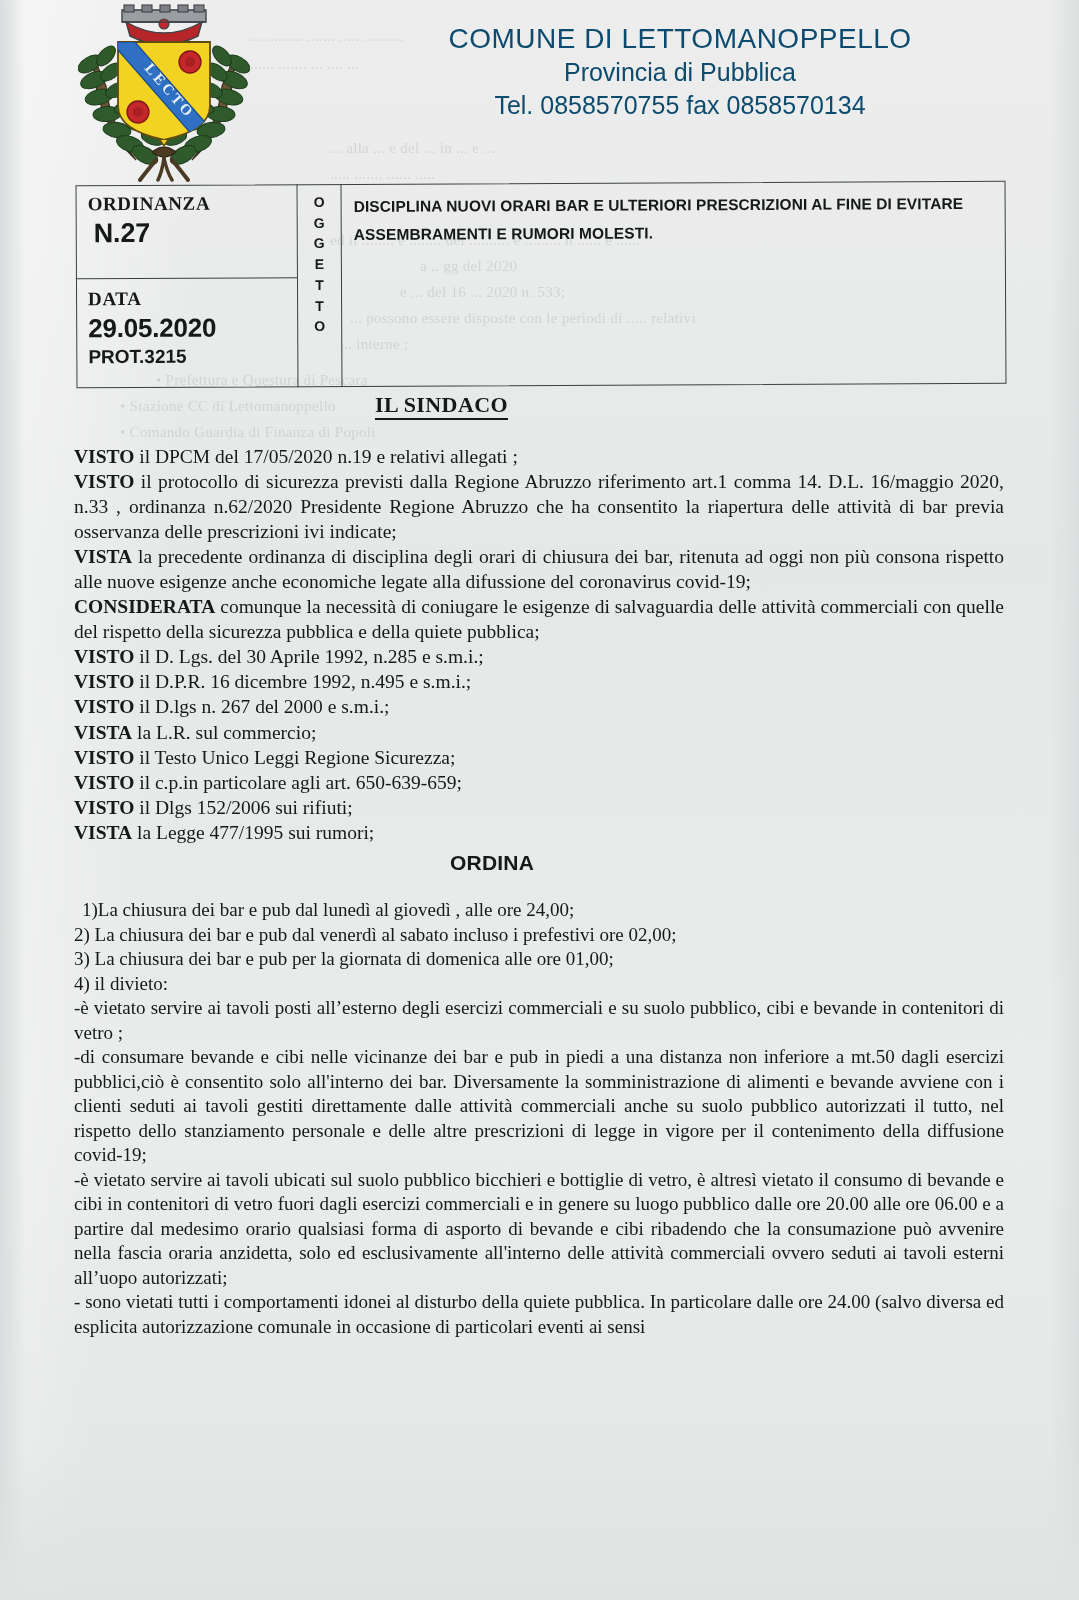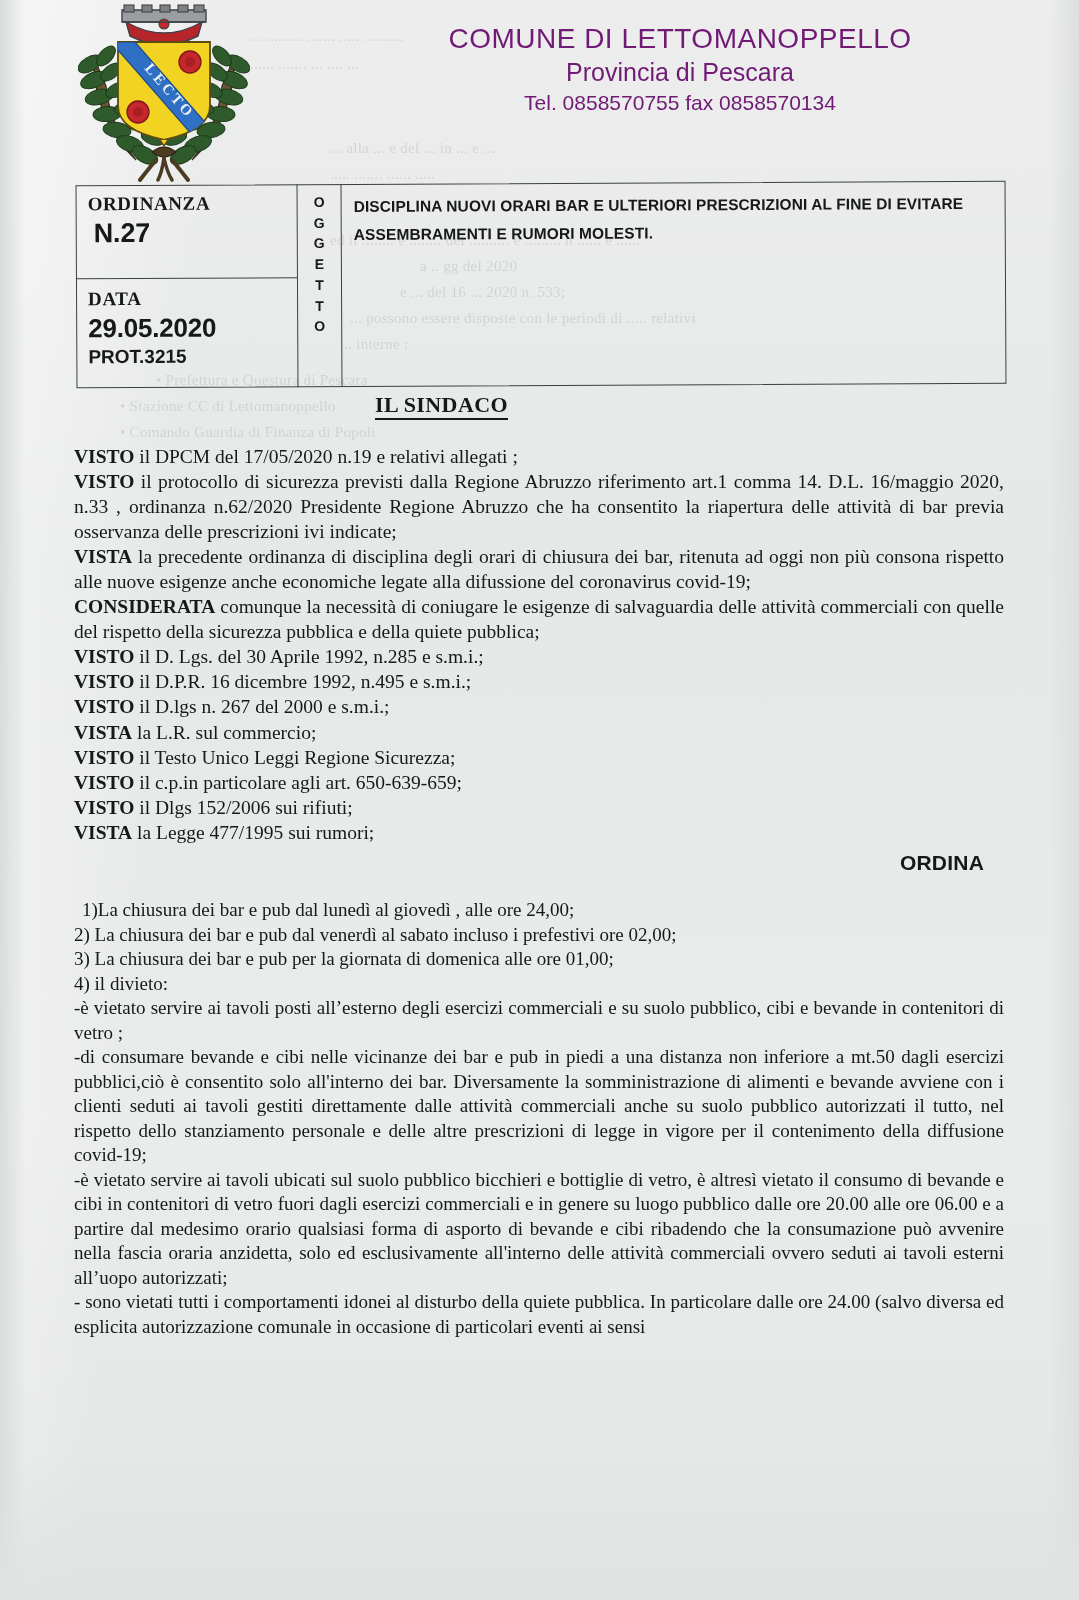--- a/index.html
+++ b/index.html
@@ -57,25 +57,25 @@
   }
   .crest{
     position:absolute;left:78px;top:2px;width:172px;height:180px;
   }
   .crest svg{display:block;width:172px;height:180px;}
 
   .org{
     position:absolute;left:330px;top:22px;width:700px;
     text-align:center;
     font-family:"Liberation Sans", sans-serif;
-    color:#701a75;
+    color:#0c4a6e;
   }
   .org .l1{font-size:28px;letter-spacing:.5px;line-height:1.22;}
   .org .l2{font-size:25px;line-height:1.3;}
-  .org .l3{font-size:21px;line-height:1.3;}
+  .org .l3{font-size:25px;line-height:1.3;}
 
   
   .tbl{
     position:absolute;left:76px;top:183px;width:930px;height:203px;
     transform:rotate(-0.28deg);
   }
   .tbl .box{
     position:absolute;inset:0;
     border:1.6px solid #3c4042;
     box-sizing:border-box;
@@ -144,21 +144,21 @@
     position:absolute;left:74px;top:444px;width:930px;
     font-size:19.5px;line-height:1.285;
     text-align:justify;
     text-justify:inter-word;
   }
   .visti p{margin:0;}
   .visti b{font-weight:700;}
   .visti .blk{margin:0;}
 
   .ordina{
-    position:absolute;left:0;top:851px;width:984px;text-align:right;
+    position:absolute;left:0;top:851px;width:984px;text-align:center;
   }
   .ordina span{
     font-family:"Liberation Sans", sans-serif;
     font-weight:700;font-size:21px;letter-spacing:.2px;
   }
 
   .items{
     position:absolute;left:74px;top:898px;width:930px;
     font-size:19px;line-height:1.29;
   }
@@ -271,21 +271,21 @@
               <circle cx="60" cy="110" r="5" fill="#a81f24"></circle>
             </g>
           </g>
           <path d="M82,138 l4,6 l4,-6" fill="#f3d321" stroke="#5d4b0d" stroke-width="1.4"></path>
         </g>
       </svg>
     </div>
 
     <div class="org">
       <div class="l1">COMUNE DI LETTOMANOPPELLO</div>
-      <div class="l2">Provincia di Pescara</div>
+      <div class="l2">Provincia di Pubblica</div>
       <div class="l3">Tel. 0858570755 fax 0858570134</div>
     </div>
   </div>
 
   <div class="tbl">
     <div class="box"></div>
 
     <div class="col-a">
       <div class="half-top">
         <div class="lbl-serif">ORDINANZA</div>

